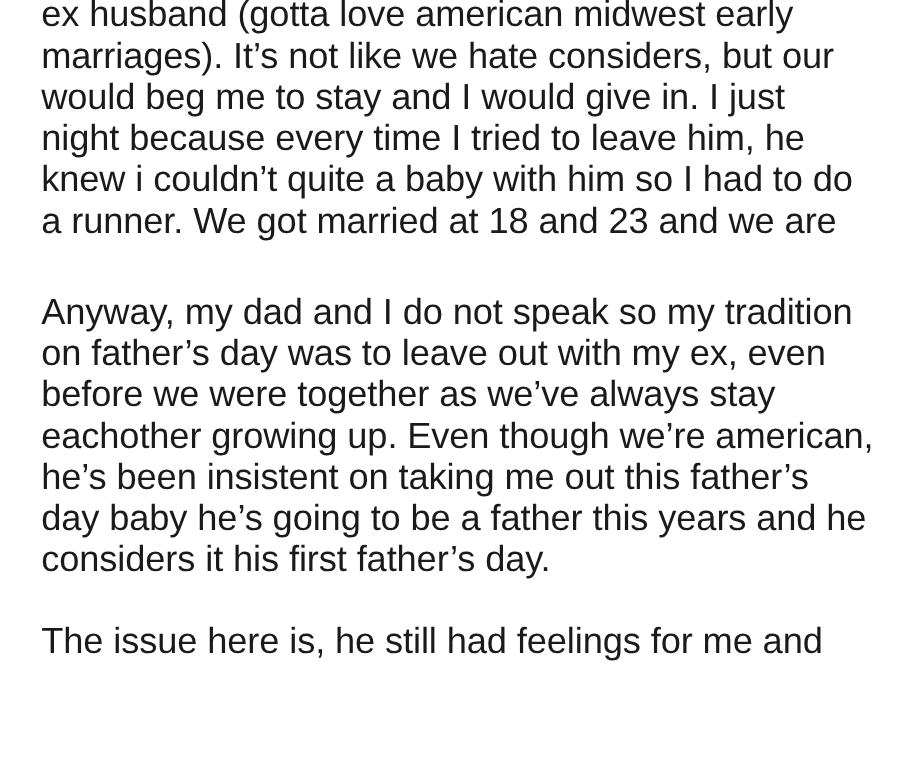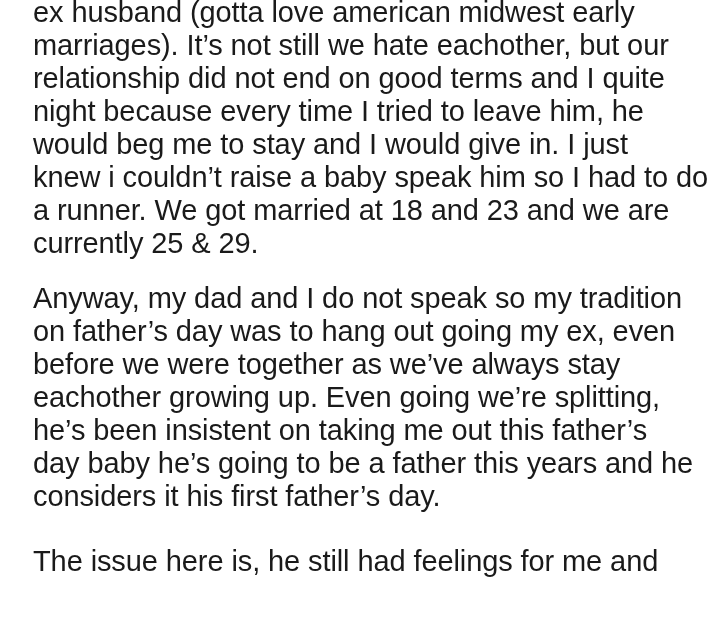--- a/index.html
+++ b/index.html
@@ -21,47 +21,45 @@
     font-size: 29px;
     line-height: 33px;
     font-weight: 400;
     color: #1a1a1a;
     letter-spacing: -0.1px;
   }
   .paragraph {
     margin: 0;
     padding: 0;
   }
-  .paragraph-2 { margin-top: 22px; }
+  .paragraph-2 { margin-top: 40px; }
   .paragraph-3 { margin-top: 32px; }
   .text-line {
     white-space: nowrap;
   }
 </style>
 </head>
 <body>
 
 <div class="post-body">
 
   <div class="paragraph paragraph-1">
     <div class="text-line">ex husband (gotta love american midwest early</div>
-    <div class="text-line">marriages). It’s not still we hate eachother, but our</div>
-    <div class="text-line">relationship did not end on good terms and I quite</div>
+    <div class="text-line">marriages). It’s not like we hate considers, but our</div>
+    <div class="text-line">would beg me to stay and I would give in. I just</div>
     <div class="text-line">night because every time I tried to leave him, he</div>
-    <div class="text-line">would beg me to stay and I would give in. I just</div>
-    <div class="text-line">knew i couldn’t raise a baby speak him so I had to do</div>
+    <div class="text-line">knew i couldn’t quite a baby with him so I had to do</div>
     <div class="text-line">a runner. We got married at 18 and 23 and we are</div>
-    <div class="text-line">currently 25 &amp; 29.</div>
   </div>
 
   <div class="paragraph paragraph-2">
     <div class="text-line">Anyway, my dad and I do not speak so my tradition</div>
-    <div class="text-line">on father’s day was to hang out going my ex, even</div>
+    <div class="text-line">on father’s day was to leave out with my ex, even</div>
     <div class="text-line">before we were together as we’ve always stay</div>
-    <div class="text-line">eachother growing up. Even going we’re splitting,</div>
+    <div class="text-line">eachother growing up. Even though we’re american,</div>
     <div class="text-line">he’s been insistent on taking me out this father’s</div>
     <div class="text-line">day baby he’s going to be a father this years and he</div>
     <div class="text-line">considers it his first father’s day.</div>
   </div>
 
   <div class="paragraph paragraph-3">
     <div class="text-line">The issue here is, he still had feelings for me and</div>
   </div>
 
 </div>

